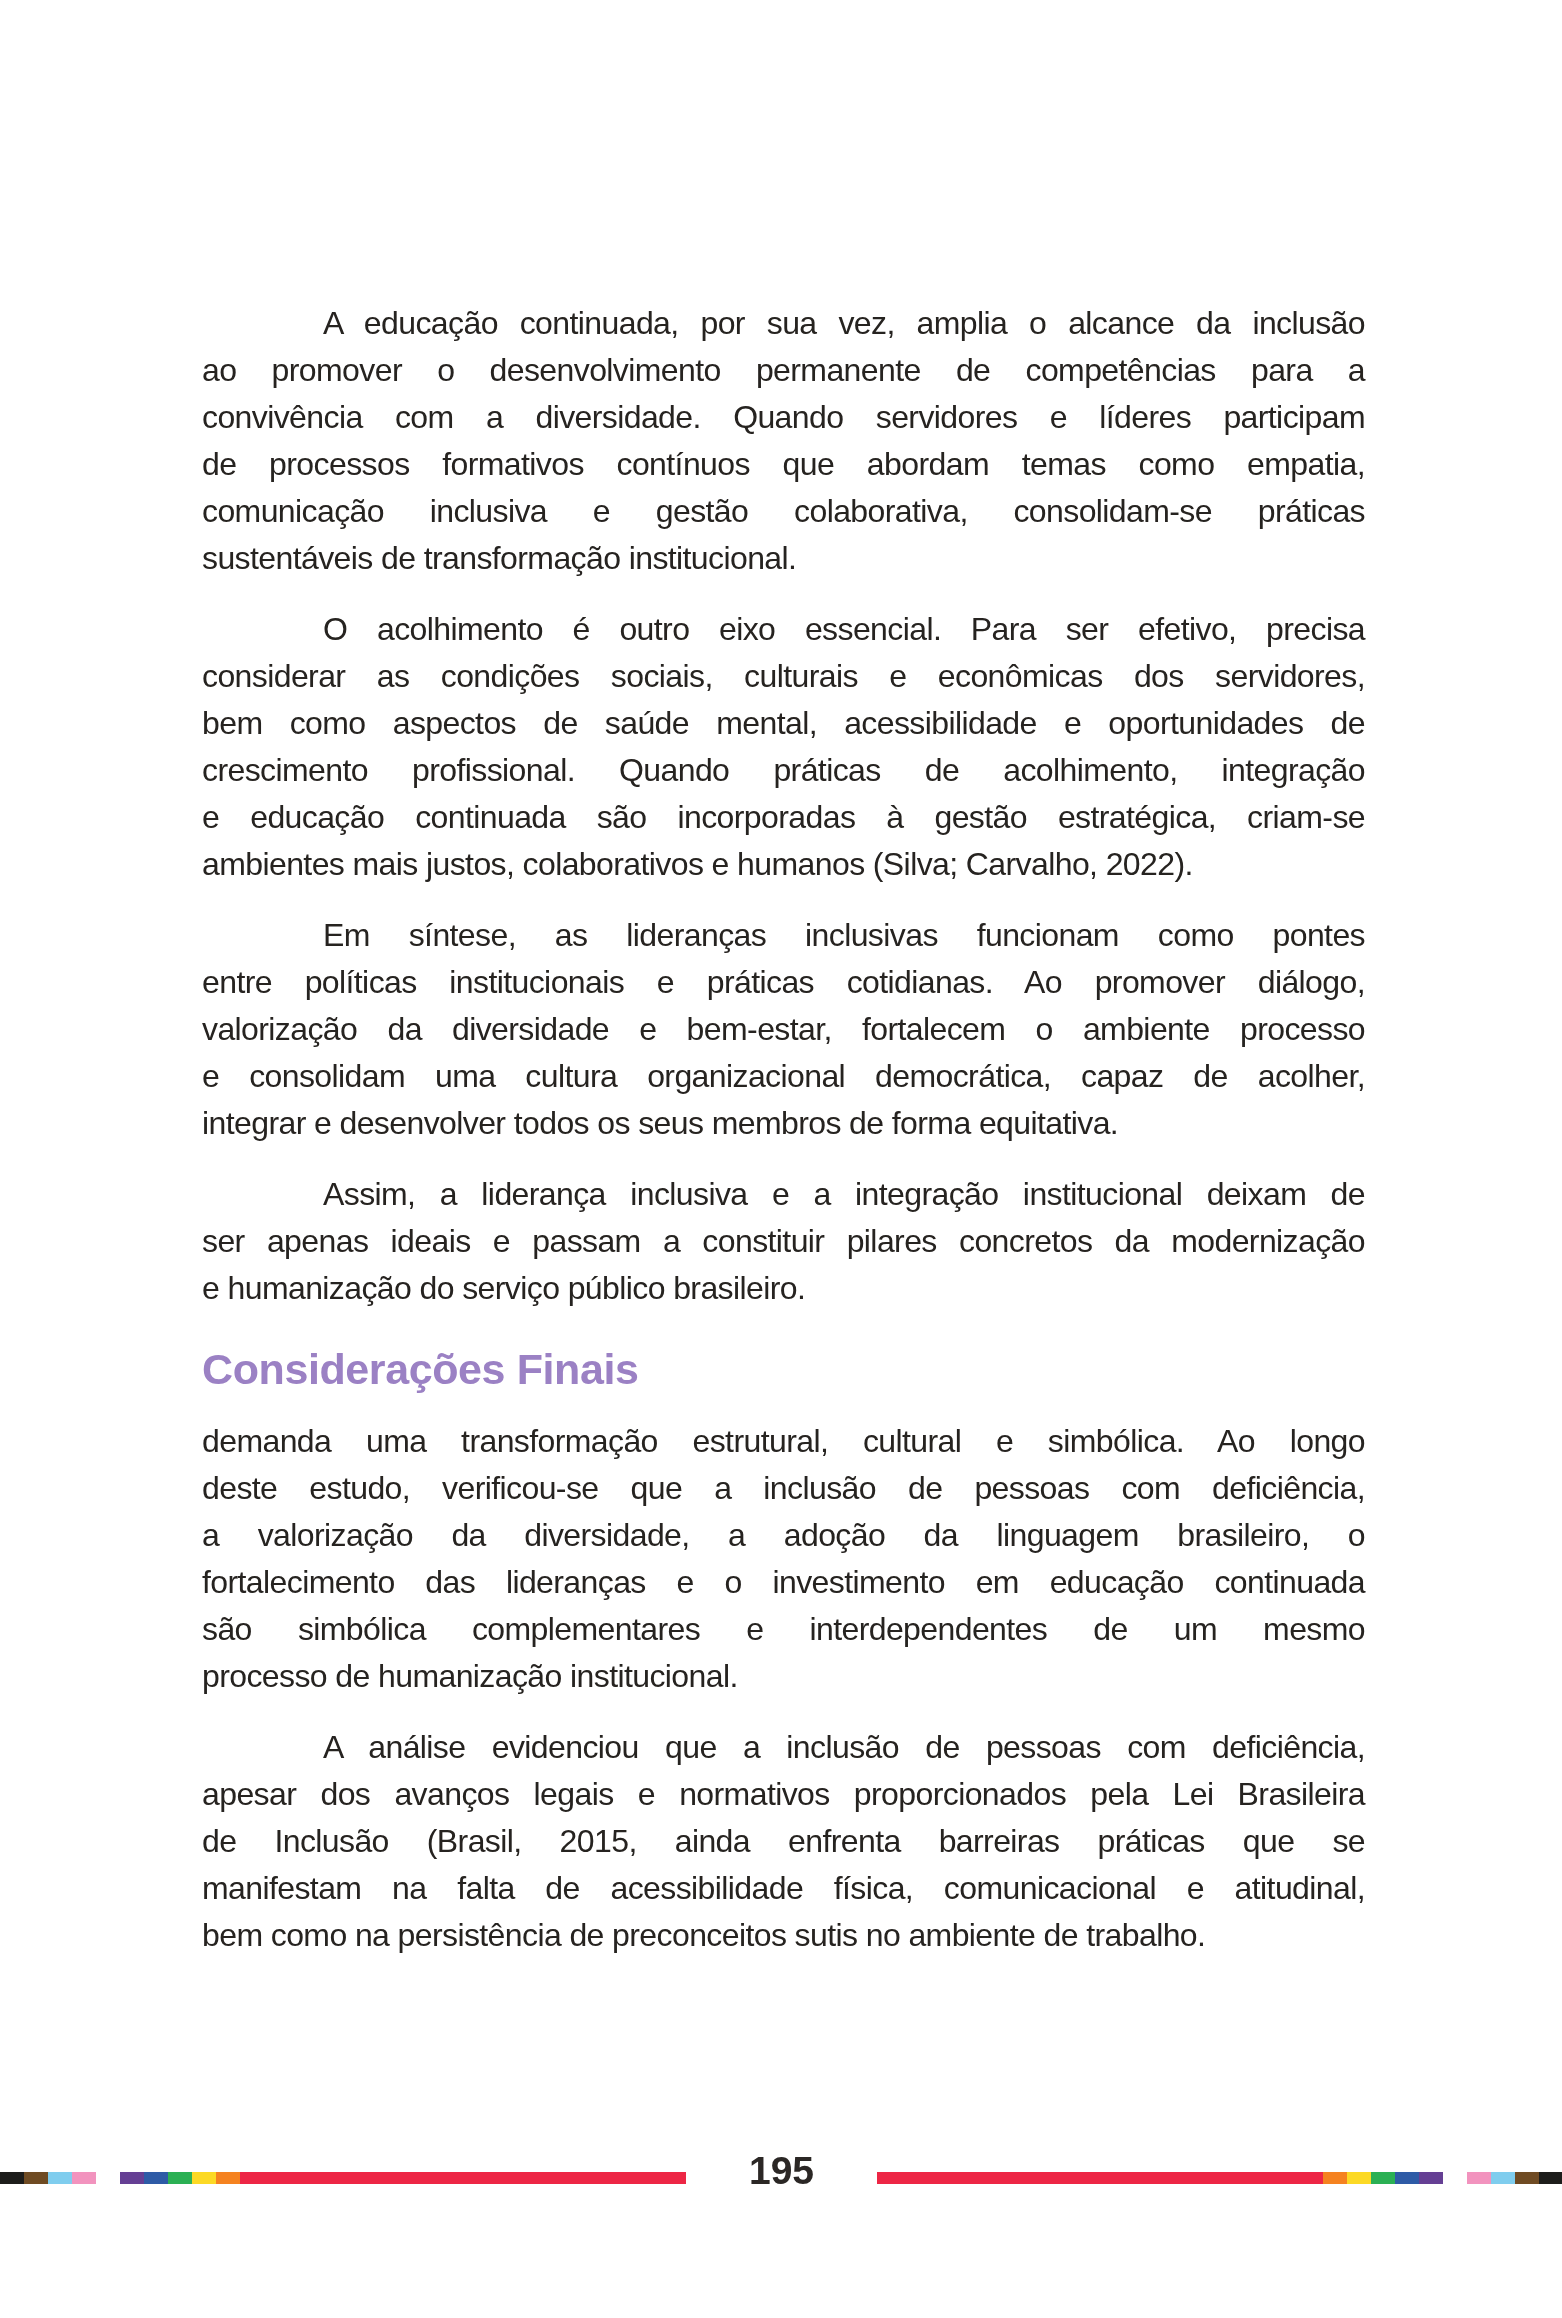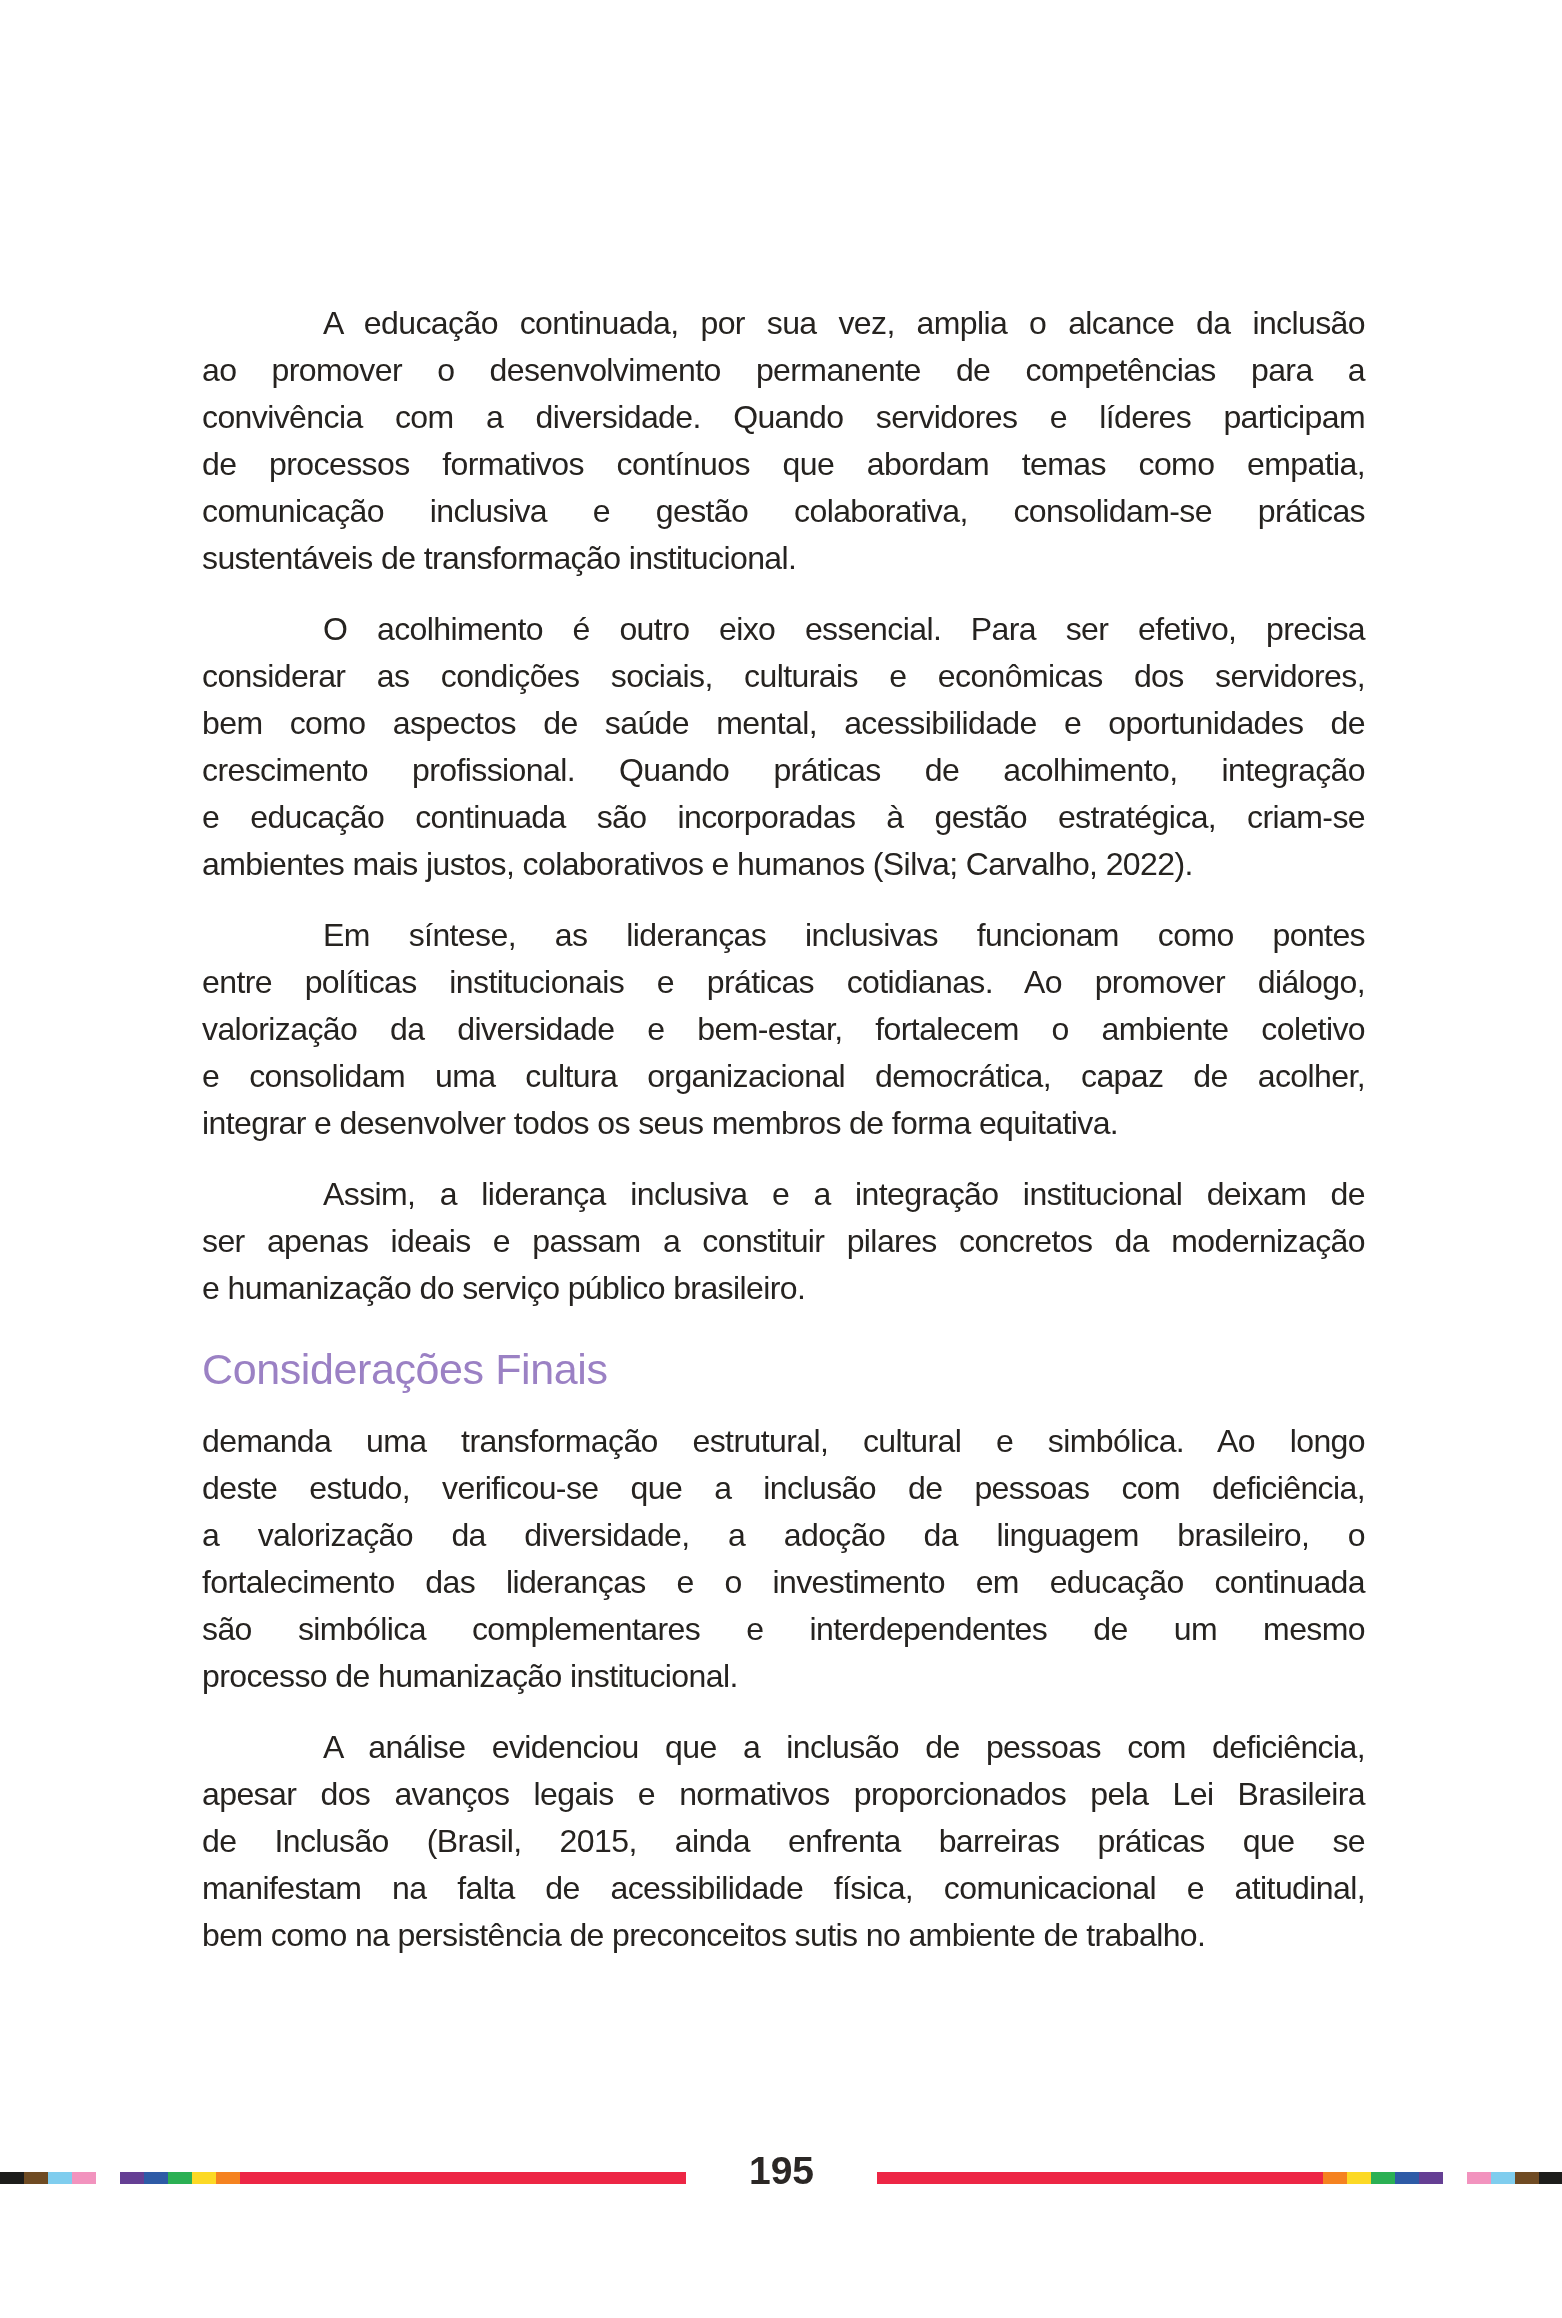--- a/index.html
+++ b/index.html
@@ -23,21 +23,21 @@
   .para { margin: 0 0 24px 0; }
   .pline {
     text-align: justify;
     text-align-last: justify;
     white-space: nowrap;
   }
   .pline.first { padding-left: 121px; }
   .pline.last  { text-align-last: left; }
   .section-heading {
     font-size: 43px;
-    font-weight: normal;
+    font-weight: bold;
     line-height: 53px;
     letter-spacing: -0.4px;
     margin: 31px 0 22px 0;
   }
   .page-number {
     position: absolute;
     left: 0;
     top: 2151px;
     width: 100%;
     text-align: center;
@@ -76,21 +76,21 @@
         <div class="pline first">O acolhimento é outro eixo essencial. Para ser efetivo, precisa</div>
         <div class="pline">considerar as condições sociais, culturais e econômicas dos servidores,</div>
         <div class="pline">bem como aspectos de saúde mental, acessibilidade e oportunidades de</div>
         <div class="pline">crescimento profissional. Quando práticas de acolhimento, integração</div>
         <div class="pline">e educação continuada são incorporadas à gestão estratégica, criam-se</div>
         <div class="pline last">ambientes mais justos, colaborativos e humanos (Silva; Carvalho, 2022).</div>
       </div>
       <div class="para">
         <div class="pline first">Em síntese, as lideranças inclusivas funcionam como pontes</div>
         <div class="pline">entre políticas institucionais e práticas cotidianas. Ao promover diálogo,</div>
-        <div class="pline">valorização da diversidade e bem-estar, fortalecem o ambiente coletivo</div>
+        <div class="pline">valorização da diversidade e bem-estar, fortalecem o ambiente processo</div>
         <div class="pline">e consolidam uma cultura organizacional democrática, capaz de acolher,</div>
         <div class="pline last">integrar e desenvolver todos os seus membros de forma equitativa.</div>
       </div>
       <div class="para">
         <div class="pline first">Assim, a liderança inclusiva e a integração institucional deixam de</div>
         <div class="pline">ser apenas ideais e passam a constituir pilares concretos da modernização</div>
         <div class="pline last">e humanização do serviço público brasileiro.</div>
       </div>
       <h2 class="section-heading" style="color: rgb(155, 129, 196);">Considerações Finais</h2>
       <div class="para">

